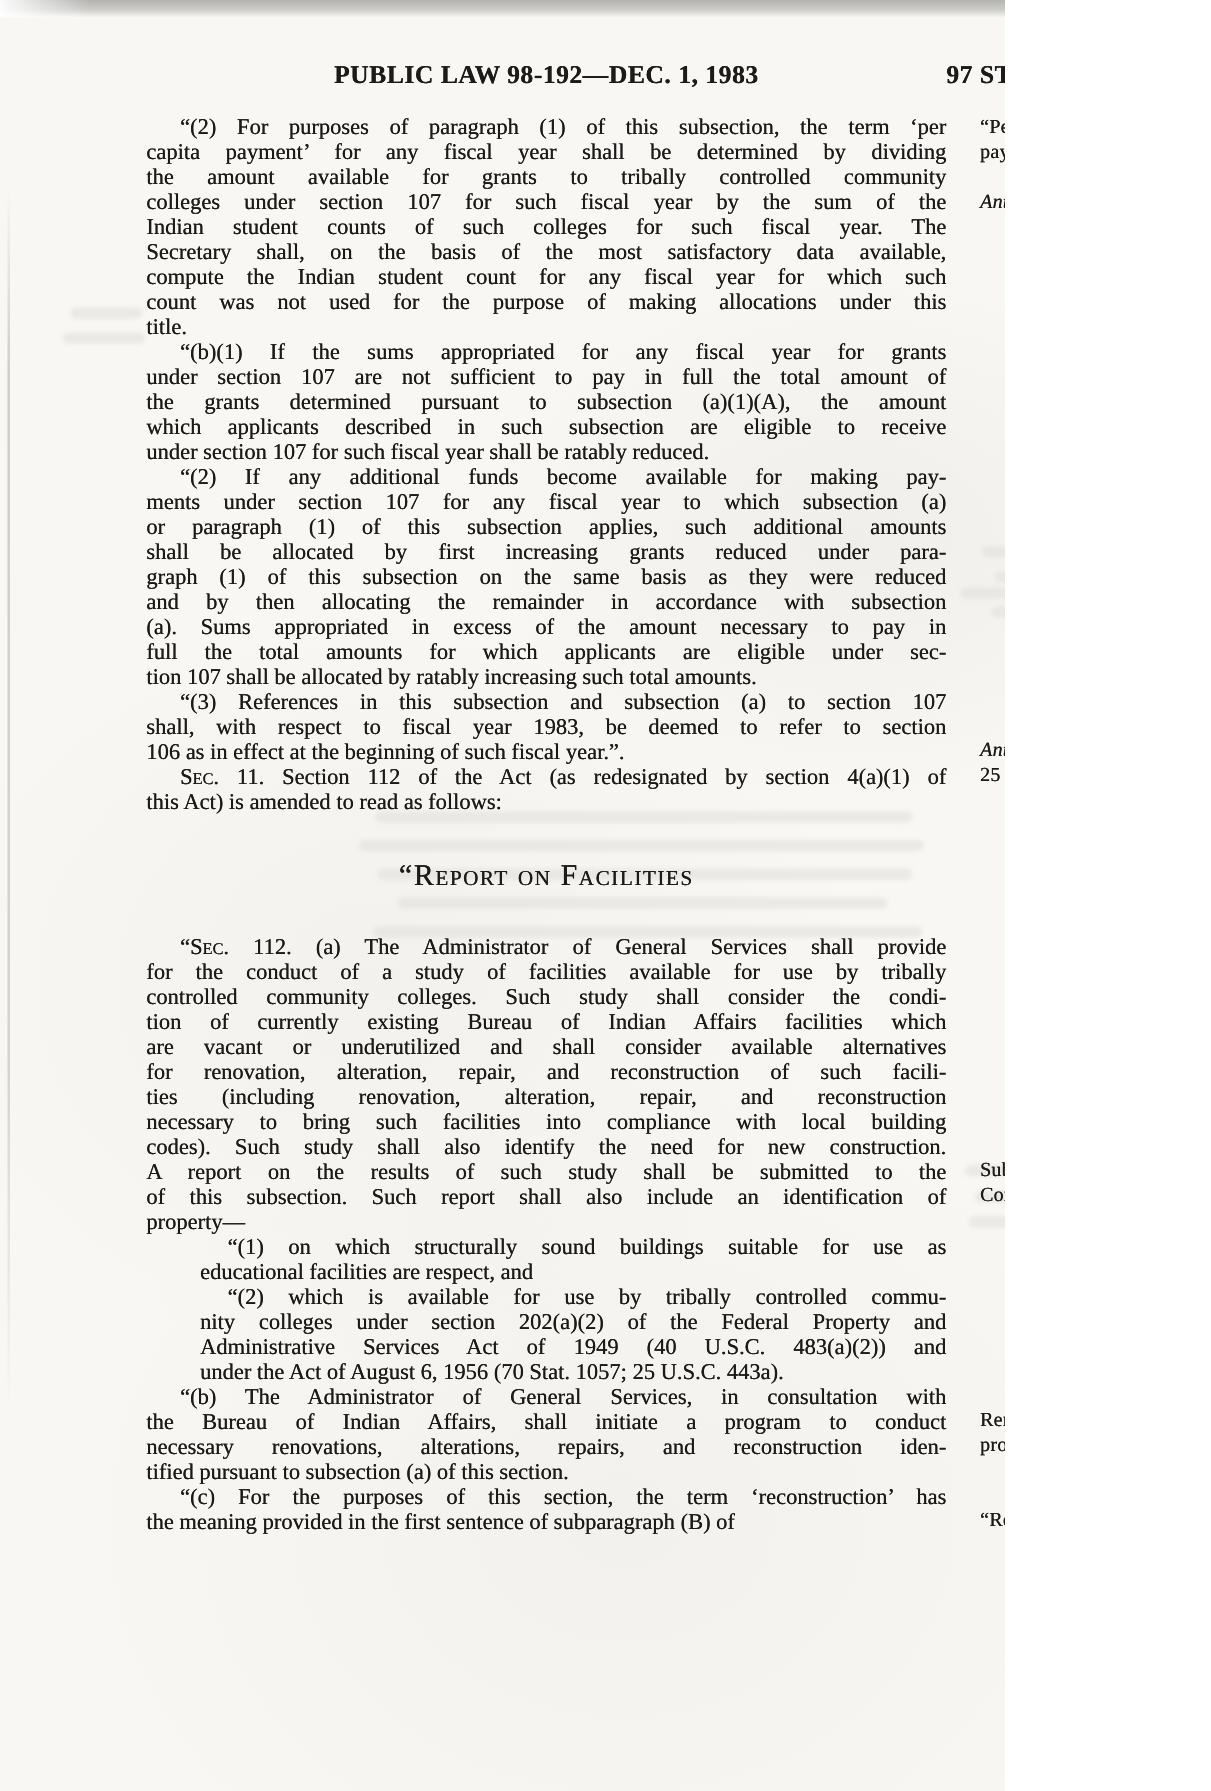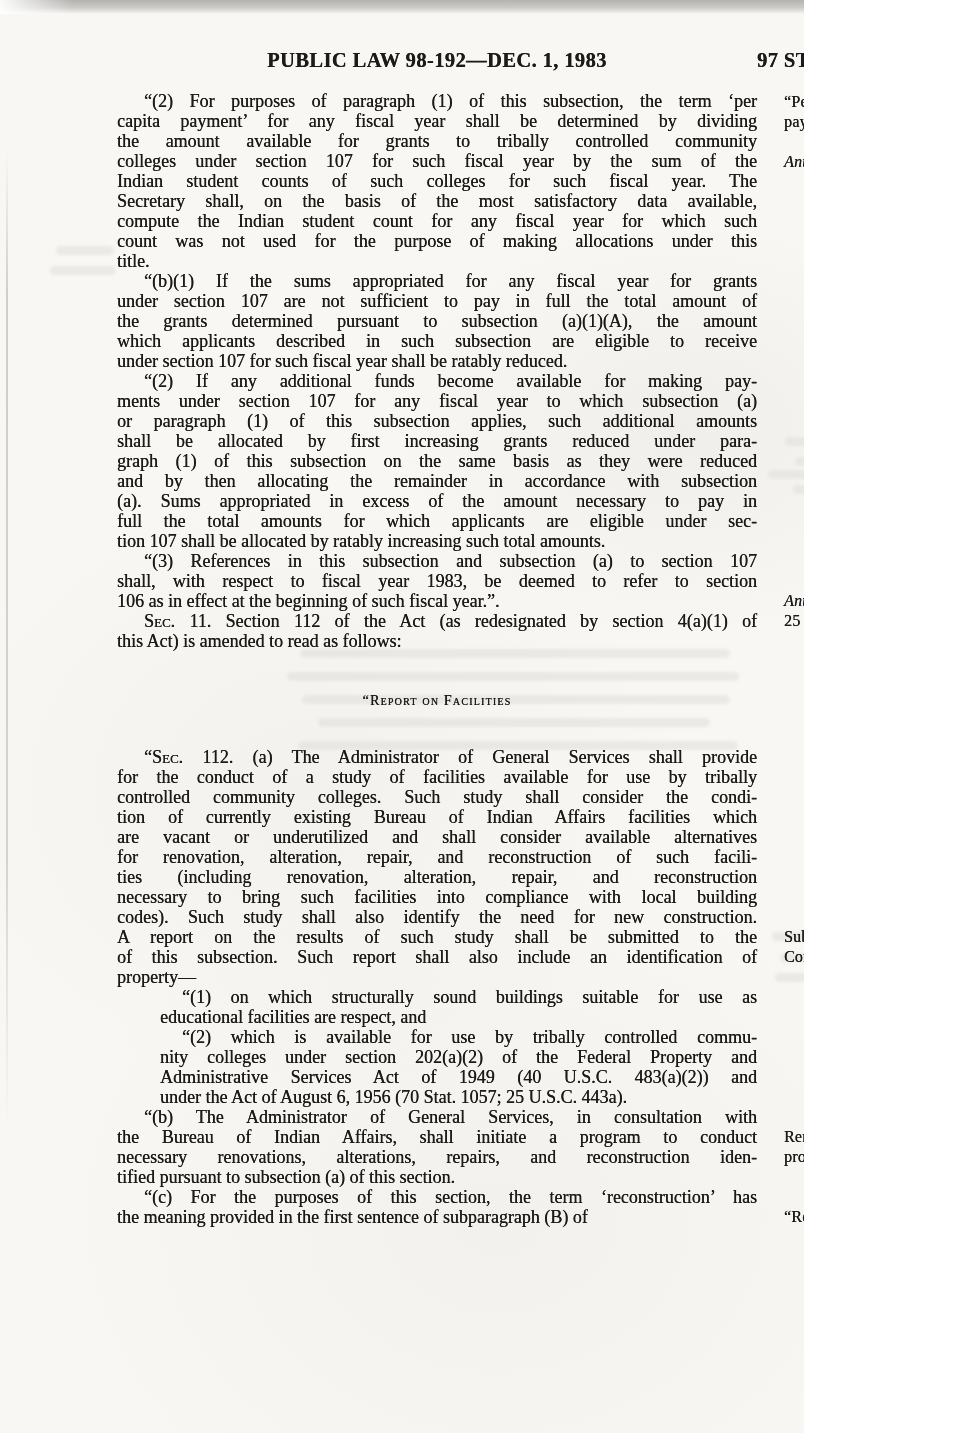--- a/index.html
+++ b/index.html
@@ -51,21 +51,21 @@
     font-size: 18px; line-height: 20px;
     text-shadow: 0.2px 0 0 currentColor;
   }
   .para { margin: 0; }
   .line { text-align: justify; text-align-last: justify; }
   .line.last { text-align-last: left; }
   .para.body .line.first { text-indent: 27px; }
   .para.item { margin-left: 43px; }
   .para.item .line.first { text-indent: 22px; }
   .para.heading { margin: 40px 0 36px 0; }
-  .para.heading .line { text-align: right; text-align-last: center; letter-spacing: 1.2px; font-size: 14px; }
+  .para.heading .line { text-align: right; text-align-last: center; letter-spacing: 1.2px; font-size: 24px; }
   .sc { font-variant: small-caps; }
   .it { font-style: italic; }
   
   .margin-note {
     position: absolute; left: 784px; width: 160px; z-index: 2;
     font-size: 16px; line-height: 19.5px; letter-spacing: 0.2px;
     text-shadow: 0.2px 0 0 currentColor;
   }
 </style>
 </head>

